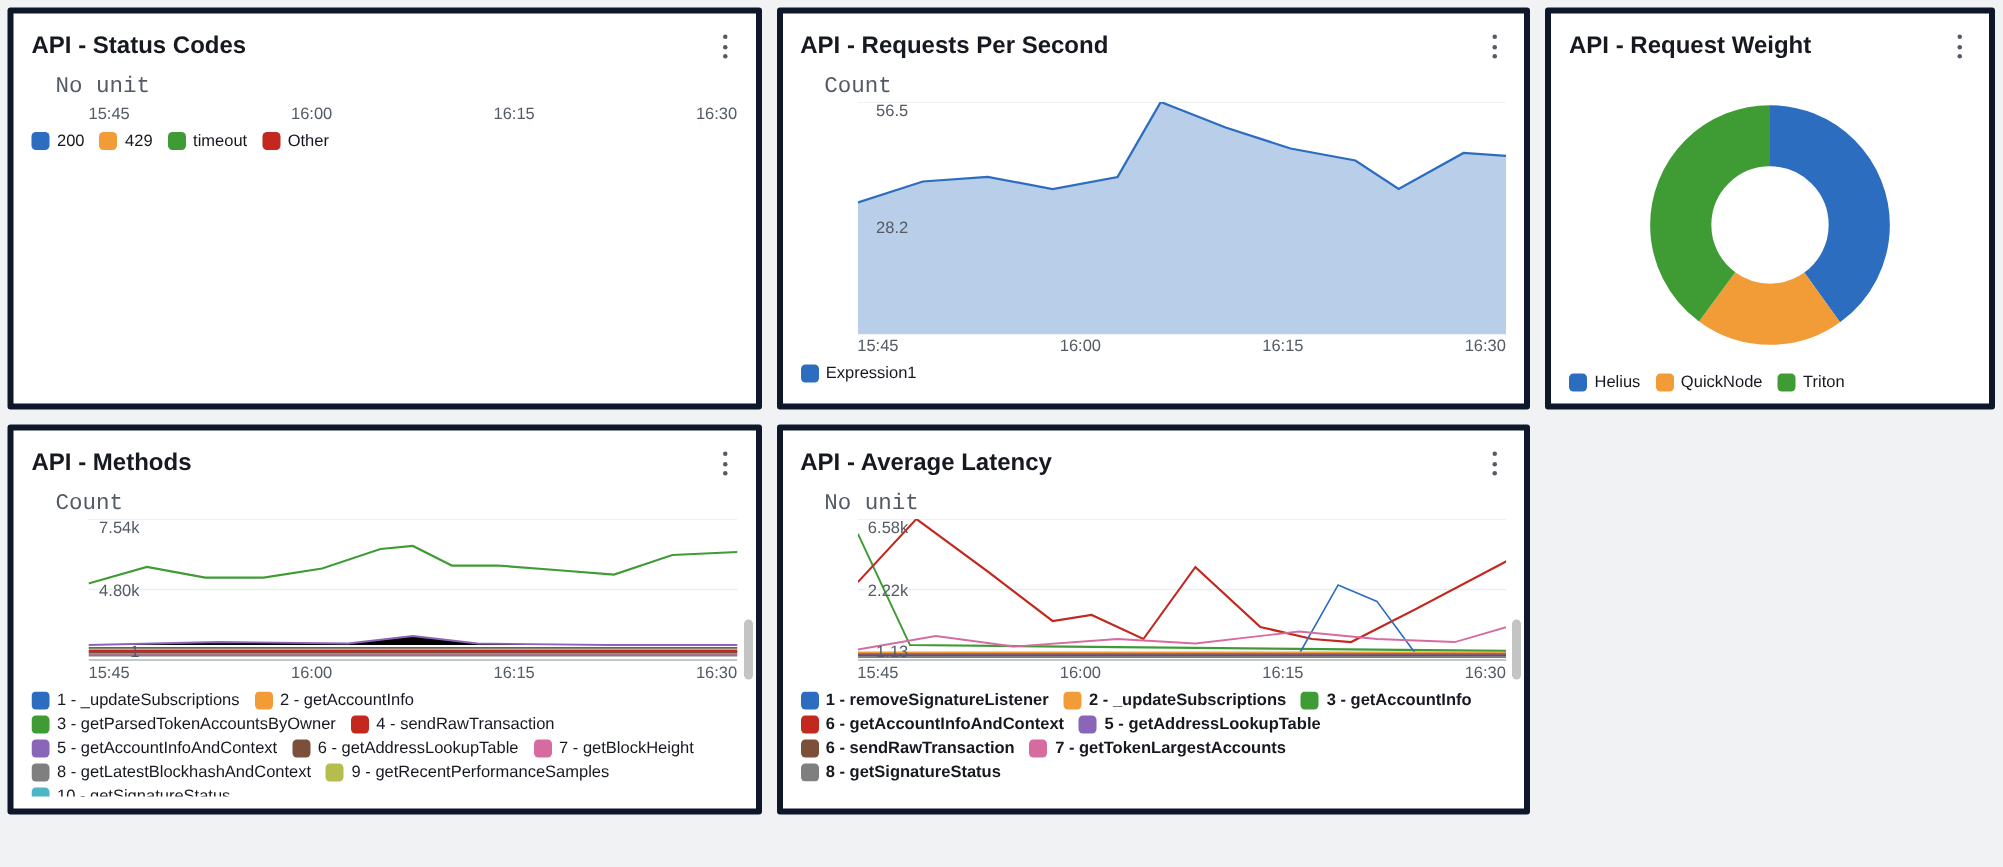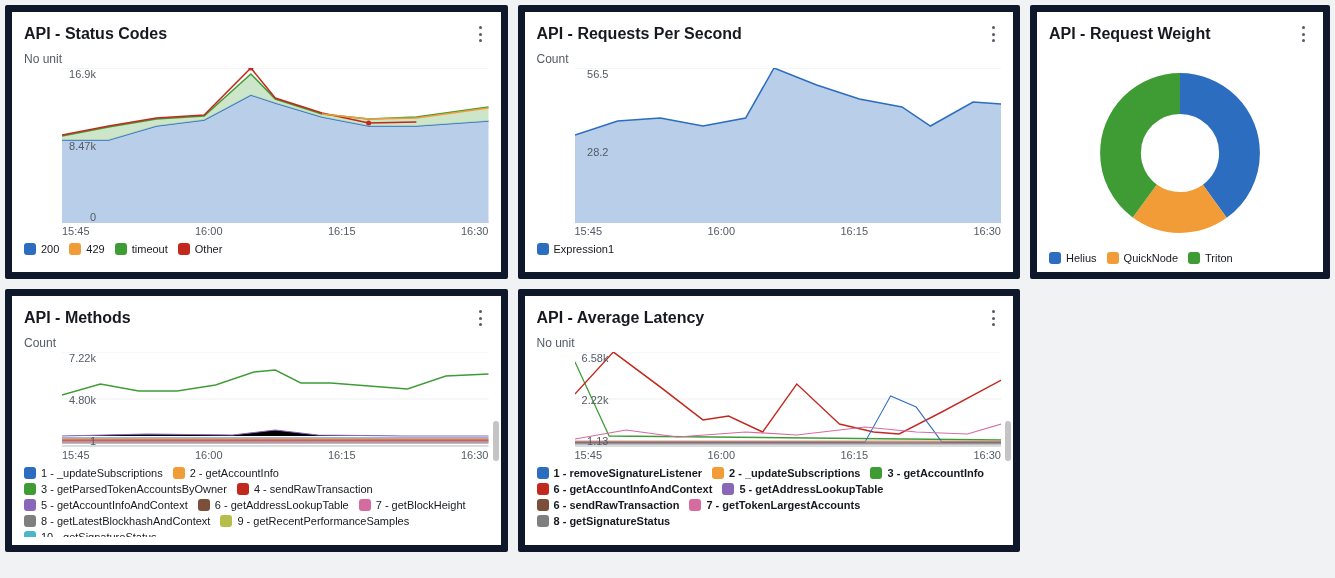--- a/index.html
+++ b/index.html
@@ -1,23 +1,23 @@
 <!DOCTYPE html>
 <html><head>
 <meta charset="utf-8">
 <style>
 html,body{margin:0;padding:0;font-family:"Amazon Ember",Helvetica,Arial,sans-serif;background:#f1f2f3;color:#16191f;}
 body{width:1335px;height:578px;overflow:hidden;}
 .grid{display:grid;grid-template-columns:1fr 1fr 300px;grid-template-rows:auto auto;gap:10px;padding:5px;box-sizing:border-box;width:1335px;}
-.panel{background:#fff;border:7px solid #0f172a;border-radius:2px;padding:10px 12px 8px;box-sizing:border-box;position:relative;}
+.panel{background:#fff;border:4px solid #0f172a;border-radius:2px;padding:10px 12px 8px;box-sizing:border-box;position:relative;}
 .panel-header{display:flex;justify-content:space-between;align-items:center;margin-bottom:4px;}
 .panel-title{font-size:16px;font-weight:700;color:#16191f;}
 .menu-icon{width:16px;height:16px;display:flex;flex-direction:column;justify-content:space-between;align-items:center;cursor:pointer;padding:4px 0;}
 .menu-icon span{width:3px;height:3px;background:#545b64;border-radius:50%;}
-.axis-label{font-size:12px;color:#545b64;margin:6px 0 2px;}
+.axis-label{font-size:15px;color:#545b64;margin:6px 16px 2px;font-family:Liberation Mono, monospace;}
 .legend{display:flex;flex-wrap:wrap;gap:4px 10px;font-size:11px;color:#16191f;margin-top:6px;}
 .legend-item{display:flex;align-items:center;gap:5px;white-space:nowrap;}
 .swatch{width:12px;height:12px;border-radius:3px;flex-shrink:0;}
 .tick-labels{display:flex;justify-content:space-between;font-size:11px;color:#545b64;padding:2px 0 0;}
 .y-ticks{position:absolute;left:0;top:0;height:100%;display:flex;flex-direction:column;justify-content:space-between;font-size:11px;color:#545b64;text-align:right;width:34px;}
 .chart-area{position:relative;height:155px;margin-left:38px;}
 .chart-area-sm{position:relative;height:95px;margin-left:38px;}
 svg{display:block;}
 .scroll-hint{position:absolute;right:2px;top:50%;width:6px;height:40px;background:#c4c4c4;border-radius:3px;}
 </style>
@@ -29,44 +29,20 @@
   <div class="panel">
     <div class="panel-header">
       <div class="panel-title">API - Status Codes</div>
       <div class="menu-icon">
           <span></span>
           <span></span>
           <span></span>
         </div>
     </div>
     <div class="axis-label">No unit</div>
-    <div class="chart-area">
-      <div class="y-ticks">
-        <span>16.9k</span>
-        <span>8.47k</span>
-        <span>0</span>
-      </div>
-      <svg viewBox="0 0 420 155" width="100%" height="155" preserveAspectRatio="none">
-        <line x1="0" y1="0" x2="420" y2="0" stroke="#eaeded"></line>
-        <line x1="0" y1="77" x2="420" y2="77" stroke="#eaeded"></line>
-        <line x1="0" y1="154" x2="420" y2="154" stroke="#aab7b8"></line>
-
-        <path d="M0,72 L46,72 L93,58 L140,52 L186,27 L210,35 L256,49 L302,58 L349,58 L420,53 L420,155 L0,155 Z" fill="#b9cee8" stroke="none"></path>
-        <path d="M0,72 L46,72 L93,58 L140,52 L186,27 L210,35 L256,49 L302,58 L349,58 L420,53" fill="none" stroke="#2c6dbf" stroke-width="1.5"></path>
-
-        <path d="M0,68 L46,59 L93,51 L140,48 L186,6 L210,31 L256,46 L302,51 L349,49 L420,39 L420,53 L349,58 L302,58 L256,49 L210,35 L186,27 L140,52 L93,58 L46,72 L0,72 Z" fill="#c0e0bb" stroke="none" opacity="0.8"></path>
-        <path d="M0,68 L46,59 L93,51 L140,48 L186,6 L210,31 L256,46 L302,51 L349,49 L420,39" fill="none" stroke="#3f9c35" stroke-width="1.5"></path>
-
-        <path d="M0,67 L46,58 L93,50 L140,47 L186,0 L210,30 L256,45 L302,55 L349,54" fill="none" stroke="#c2281d" stroke-width="1.5"></path>
-
-        <path d="M256,46 L302,51 L349,50 L420,40" fill="none" stroke="#f29c38" stroke-width="1.5"></path>
-        <circle cx="186" cy="0" r="2.5" fill="#c2281d"></circle>
-        <circle cx="302" cy="55" r="2.5" fill="#c2281d"></circle>
-      </svg>
-    </div>
     <div class="tick-labels" style="margin-left:38px;">
       <span>15:45</span>
       <span>16:00</span>
       <span>16:15</span>
       <span>16:30</span>
     </div>
     <div class="legend" id="leg-status">
         <div class="legend-item">
           <span class="swatch" style="background: rgb(44, 109, 191);"></span>
           <span>200</span>
@@ -162,21 +138,21 @@
       <div class="panel-title">API - Methods</div>
       <div class="menu-icon">
           <span></span>
           <span></span>
           <span></span>
         </div>
     </div>
     <div class="axis-label">Count</div>
     <div class="chart-area-sm">
       <div class="y-ticks">
-        <span>7.22k</span>
+        <span>7.54k</span>
         <span>4.80k</span>
         <span>1</span>
       </div>
       <svg viewBox="0 0 500 95" width="100%" height="95" preserveAspectRatio="none">
         <line x1="0" y1="0" x2="500" y2="0" stroke="#eaeded"></line>
         <line x1="0" y1="47" x2="500" y2="47" stroke="#eaeded"></line>
         <line x1="0" y1="94" x2="500" y2="94" stroke="#aab7b8"></line>
 
         <path d="M0,43 L45,32 L90,39 L135,39 L180,33 L225,20 L250,18 L280,31 L315,31 L360,34 L405,37 L450,24 L500,22" fill="none" stroke="#3f9c35" stroke-width="1.5"></path>
 

